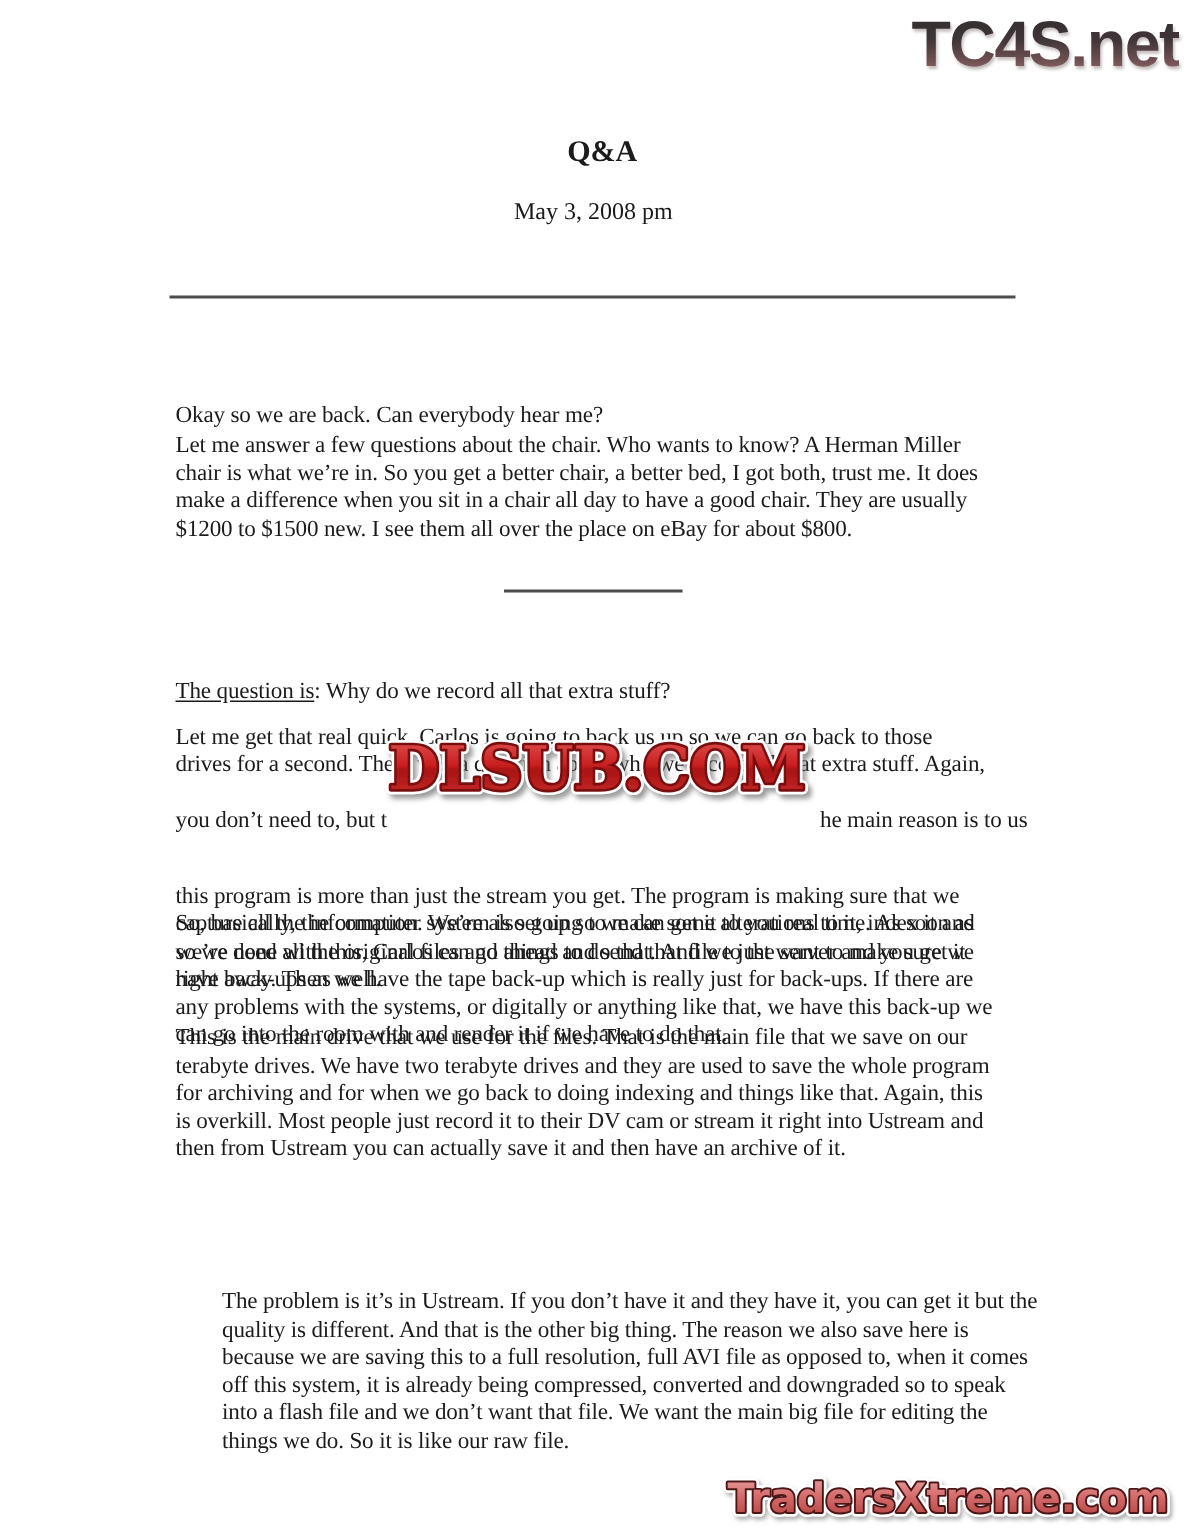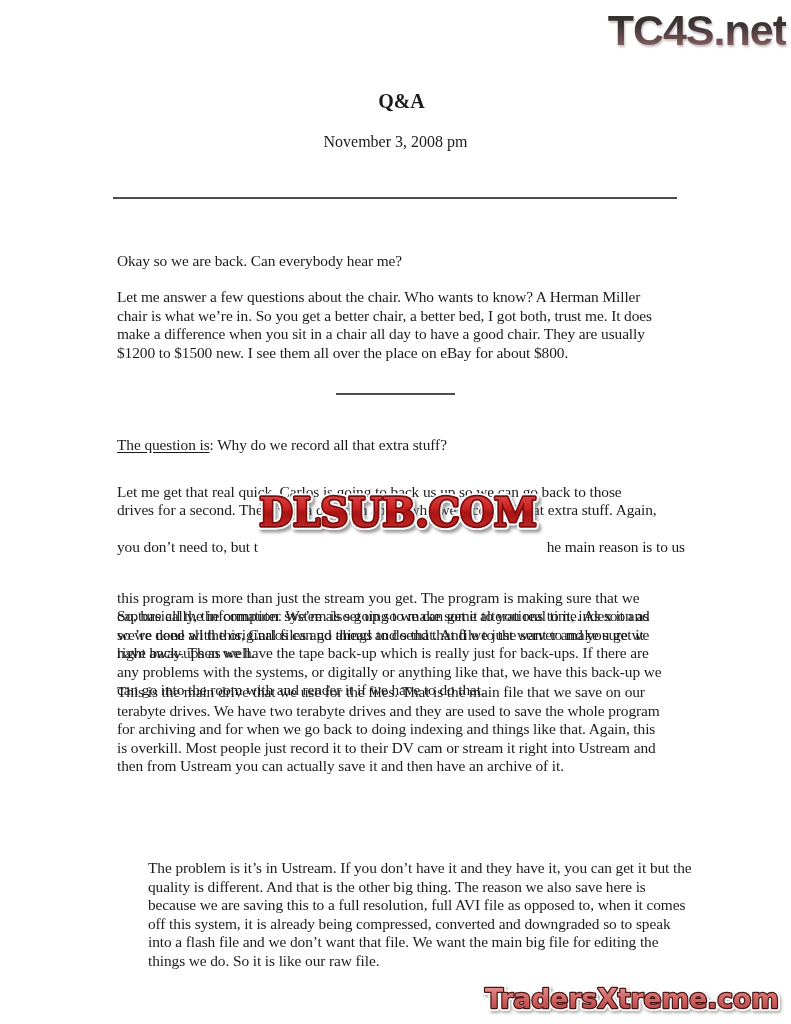--- a/index.html
+++ b/index.html
@@ -30,43 +30,43 @@
   }
   .hr-short{
     position:absolute;top:393px;left:336px;width:119px;height:1.5px;background:#4d4d4d;
   }
   
   .para{
     position:absolute;left:117px;width:568px;
     font-size:15.4px;line-height:18.6px;letter-spacing:-0.1px;
     white-space:pre-line;
   }
-  .p1{top:252px;}
+  .p1{top:268px;}
   .p2{top:288px;}
-  .question{top:436px;white-space:normal;}
+  .question{top:452px;white-space:normal;}
   .question .q-label{text-decoration:underline;text-underline-offset:2px;}
   .p3{top:464px;}
   .p3 .covered-line{display:flex;justify-content:space-between;white-space:normal;}
   .p4{top:607px;}
   .p5{top:683px;}
   .p6{top:859px;margin-left:31px;}
   
   .watermark{position:absolute;left:250px;top:486px;}
   .txlogo{position:absolute;left:476px;top:975px;}
   svg text{font-weight:bold;}
 </style>
 </head>
 <body>
 
 <div class="page">
 
   <div class="tc4s">TC4S.net</div>
 
   <div class="title">Q&amp;A</div>
-  <div class="date">November 3, 2008 pm</div>
+  <div class="date">May 3, 2008 pm</div>
 
   <div class="hr-full"></div>
 
   <div class="para p1">Okay so we are back. Can everybody hear me?</div>
   <div class="para p2">Let me answer a few questions about the chair. Who wants to know? A Herman Miller
 chair is what we’re in. So you get a better chair, a better bed, I got both, trust me. It does
 make a difference when you sit in a chair all day to have a good chair. They are usually
 $1200 to $1500 new. I see them all over the place on eBay for about $800.</div>
 
   <div class="hr-short"></div>

